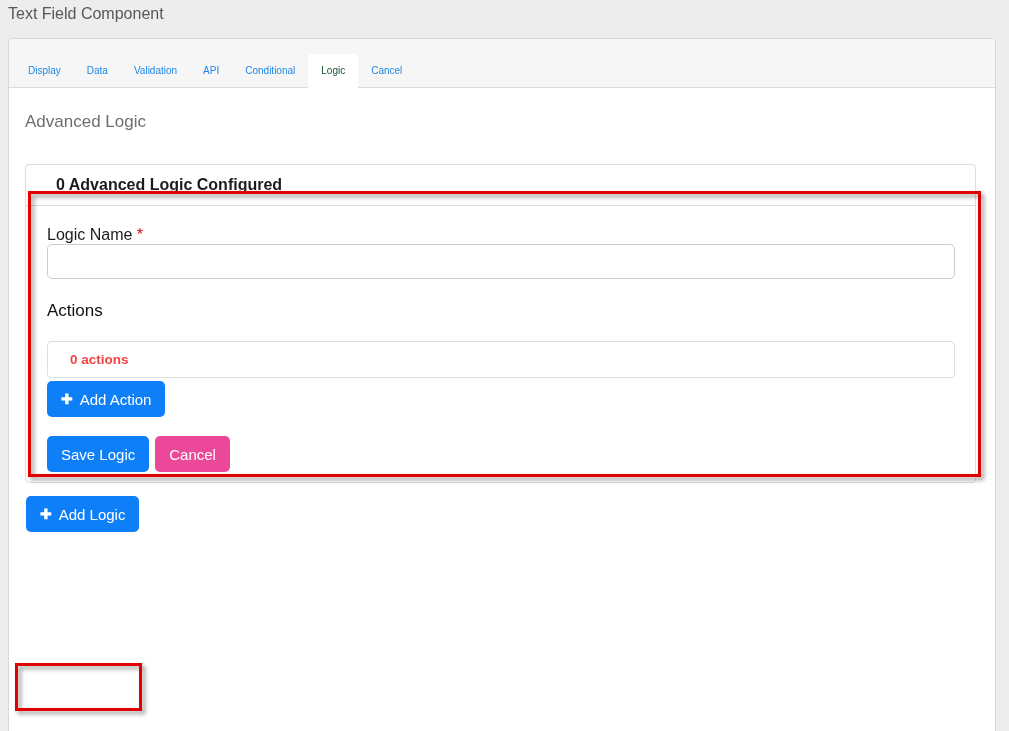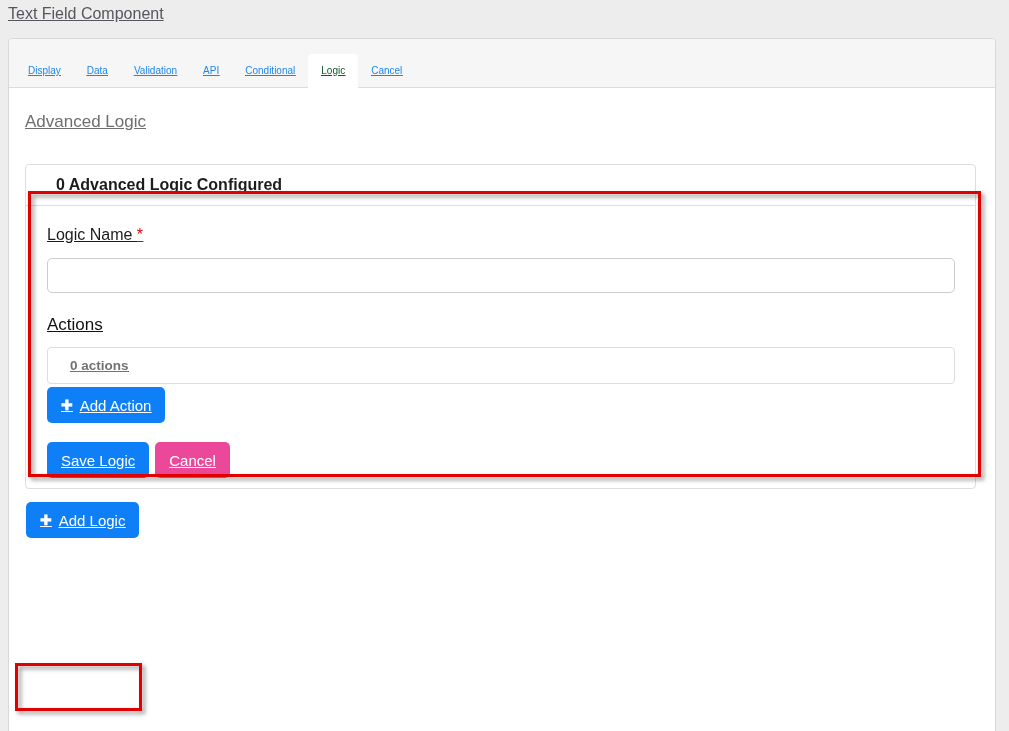--- a/index.html
+++ b/index.html
@@ -1,15 +1,15 @@
 <!DOCTYPE html>
 <html><head>
 <meta charset="utf-8">
 <style>
-  * { box-sizing: border-box; margin: 0; padding: 0; text-decoration: underline; }
+  * { box-sizing: border-box; margin: 0; padding: 0; }
   html, body { width: 1009px; height: 731px; }
   body {
     position: relative;
     background: #ededed;
     font-family: "Liberation Sans", sans-serif;
     overflow: hidden;
     color: #1b1b1b;
   }
   .page-title {
     position: absolute; left: 8px; top: 5px;
@@ -56,21 +56,20 @@
   }
   .editgrid-header {
     padding: 11px 10px 11px 30px;
     font-size: 16px; font-weight: bold; color: #1c1c1c;
     border-bottom: 1px solid #ddd;
   }
   .row-editor { padding: 20px 20px 10px 21px; }
   .field-label {
     display: block;
     font-size: 16px; color: #1c1c1c;
-    margin-bottom: 14px;
   }
   .req { color: #e00000; }
   .text-input {
     display: block; width: 100%; height: 35px;
     border: 1px solid #ccc; border-radius: 5px;
     background: #fff;
     font-family: "Liberation Sans", sans-serif;
     font-size: 14px; padding: 0 10px; outline: none;
   }
   .panel {
@@ -94,24 +93,24 @@
   }
   .select-caret {
     position: absolute; right: 13px; top: 14px;
     width: 0; height: 0;
     border-left: 7px solid transparent;
     border-right: 7px solid transparent;
     border-top: 8px solid #1a1a1a;
   }
   .actions-heading { font-size: 17px; color: #111; margin-top: 22px; }
   .actions-list {
-    margin-top: 12px;
+    margin-top: 20px;
     border: 1px solid #ddd; border-radius: 4px;
     padding: 10px 10px 10px 22px;
-    font-size: 13.5px; font-weight: bold; color: #737373;
+    font-size: 13.5px; font-weight: bold; color: #ef4444;
   }
   .btn {
     display: inline-flex; align-items: center; gap: 7px;
     height: 36px; padding: 0 14px;
     border: none; border-radius: 5px;
     color: #fff; font-size: 15px;
     font-family: "Liberation Sans", sans-serif;
     cursor: pointer; white-space: nowrap;
   }
   .btn .plus { font-size: 14px; font-weight: bold; }

